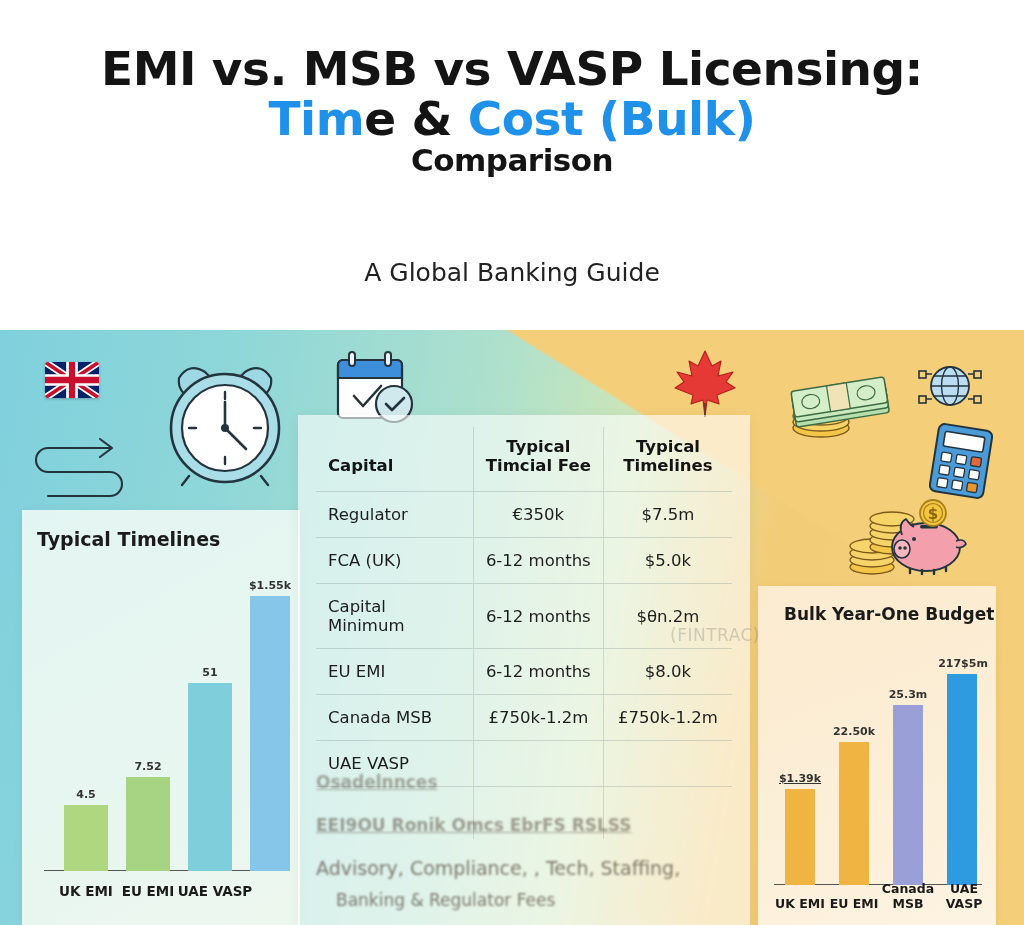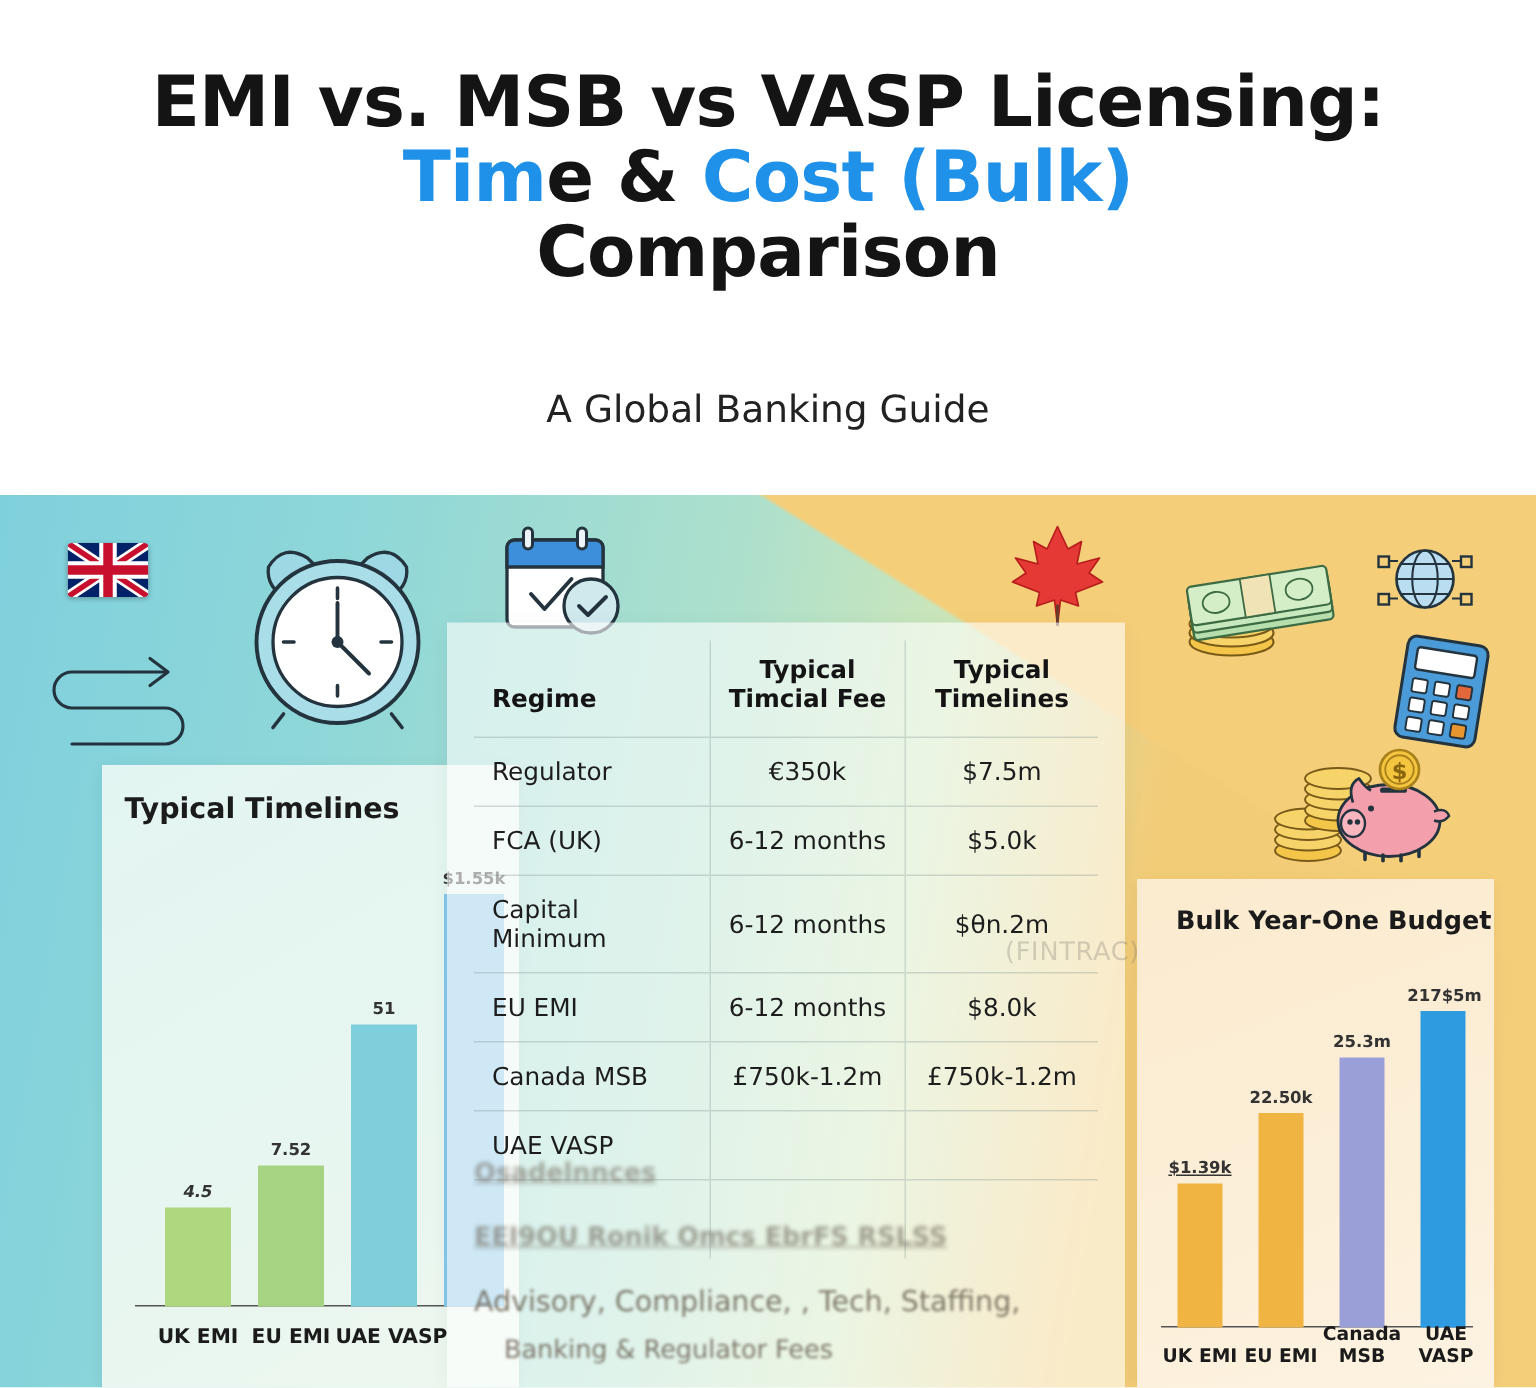--- a/index.html
+++ b/index.html
@@ -17,21 +17,21 @@
   }
   .title-block{
     position:absolute;left:0;top:44px;width:1024px;text-align:center;
   }
   .t-line{
     font-weight:bold;color:#141414;letter-spacing:-0.5px;
     line-height:1.06;
   }
   .t1{font-size:47px;}
   .t2{font-size:47px;}
-  .t3{font-size:47px;}
+  .t3{font-size:31px;}
   .accent{color:#2091E8;}
   .subtitle{
     position:absolute;left:0;top:258px;width:1024px;text-align:center;
     font-size:25px;color:#222;font-weight:normal;
   }
 
   
   .canvas{
     position:absolute;left:0;top:330px;width:1024px;height:595px;overflow:hidden;
   }
@@ -57,21 +57,20 @@
   .cash{left:781px;top:38px;width:118px;height:78px;}
   .globe{left:916px;top:22px;width:68px;height:68px;}
   .calc{left:925px;top:92px;width:72px;height:78px;}
   .piggy{left:840px;top:155px;width:130px;height:90px;}
 
   
   .card-left{
     position:absolute;left:22px;top:180px;width:278px;height:415px;
     background:linear-gradient(150deg,#E3F5F2 0%,#E7F6F0 55%,#EDF7EE 100%);
     box-shadow:0 2px 10px rgba(0,0,0,.06);
-    margin-left:46px;
   }
   .card-left .ch-title{
     position:absolute;left:15px;top:18px;font-size:19px;font-weight:bold;color:#1b1b1b;
   }
   .chart{position:absolute;left:0;top:0;width:100%;height:100%;}
   .axis{
     position:absolute;background:#555;height:1.4px;
   }
   .bar{position:absolute;bottom:0;}
   .blabel{
@@ -272,21 +271,21 @@
         <text x="93" y="34" font-size="15" font-weight="bold" fill="#8a6510" text-anchor="middle" font-family="DejaVu Sans">$</text>
       </svg>
     </div>
 
     <div class="card-left">
       <div class="ch-title">Typical Timelines</div>
       <div class="chart">
         <div class="axis" style="left:22px;bottom:54px;width:242px;"></div>
 
         <div class="bar" style="left:42px;bottom:54px;width:44px;height:66px;background:#AED77F;"></div>
-        <div class="blabel" style="left:32px;bottom:124px;width:64px;font-style:italic;">4.5</div>
+        <div class="blabel" style="left:32px;bottom:124px;width:64px;">4.5</div>
 
         <div class="bar" style="left:104px;bottom:54px;width:44px;height:94px;background:#A6D482;"></div>
         <div class="blabel" style="left:94px;bottom:152px;width:64px;">7.52</div>
 
         <div class="bar" style="left:166px;bottom:54px;width:44px;height:188px;background:#7FCEDC;"></div>
         <div class="blabel" style="left:156px;bottom:246px;width:64px;">51</div>
 
         <div class="bar" style="left:228px;bottom:54px;width:40px;height:275px;background:#85C6E9;"></div>
         <div class="blabel" style="left:210px;bottom:333px;width:76px;">$1.55k</div>
 
@@ -318,21 +317,21 @@
         <div class="xlabel" style="left:112px;bottom:14px;width:76px;font-size:12.5px;">Canada MSB</div>
         <div class="xlabel" style="left:172px;bottom:14px;width:68px;font-size:12.5px;">UAE VASP</div>
       </div>
     </div>
   </div>
 
   <div class="table-card">
     <table>
       <thead>
         <tr>
-          <th class="c0">Regime</th>
+          <th class="c0">Capital</th>
           <th class="c1">
             <div>Typical</div>
             <div>Timcial Fee</div>
           </th>
           <th class="c2">
             <div>Typical</div>
             <div>Timelines</div>
           </th>
         </tr>
       </thead>

